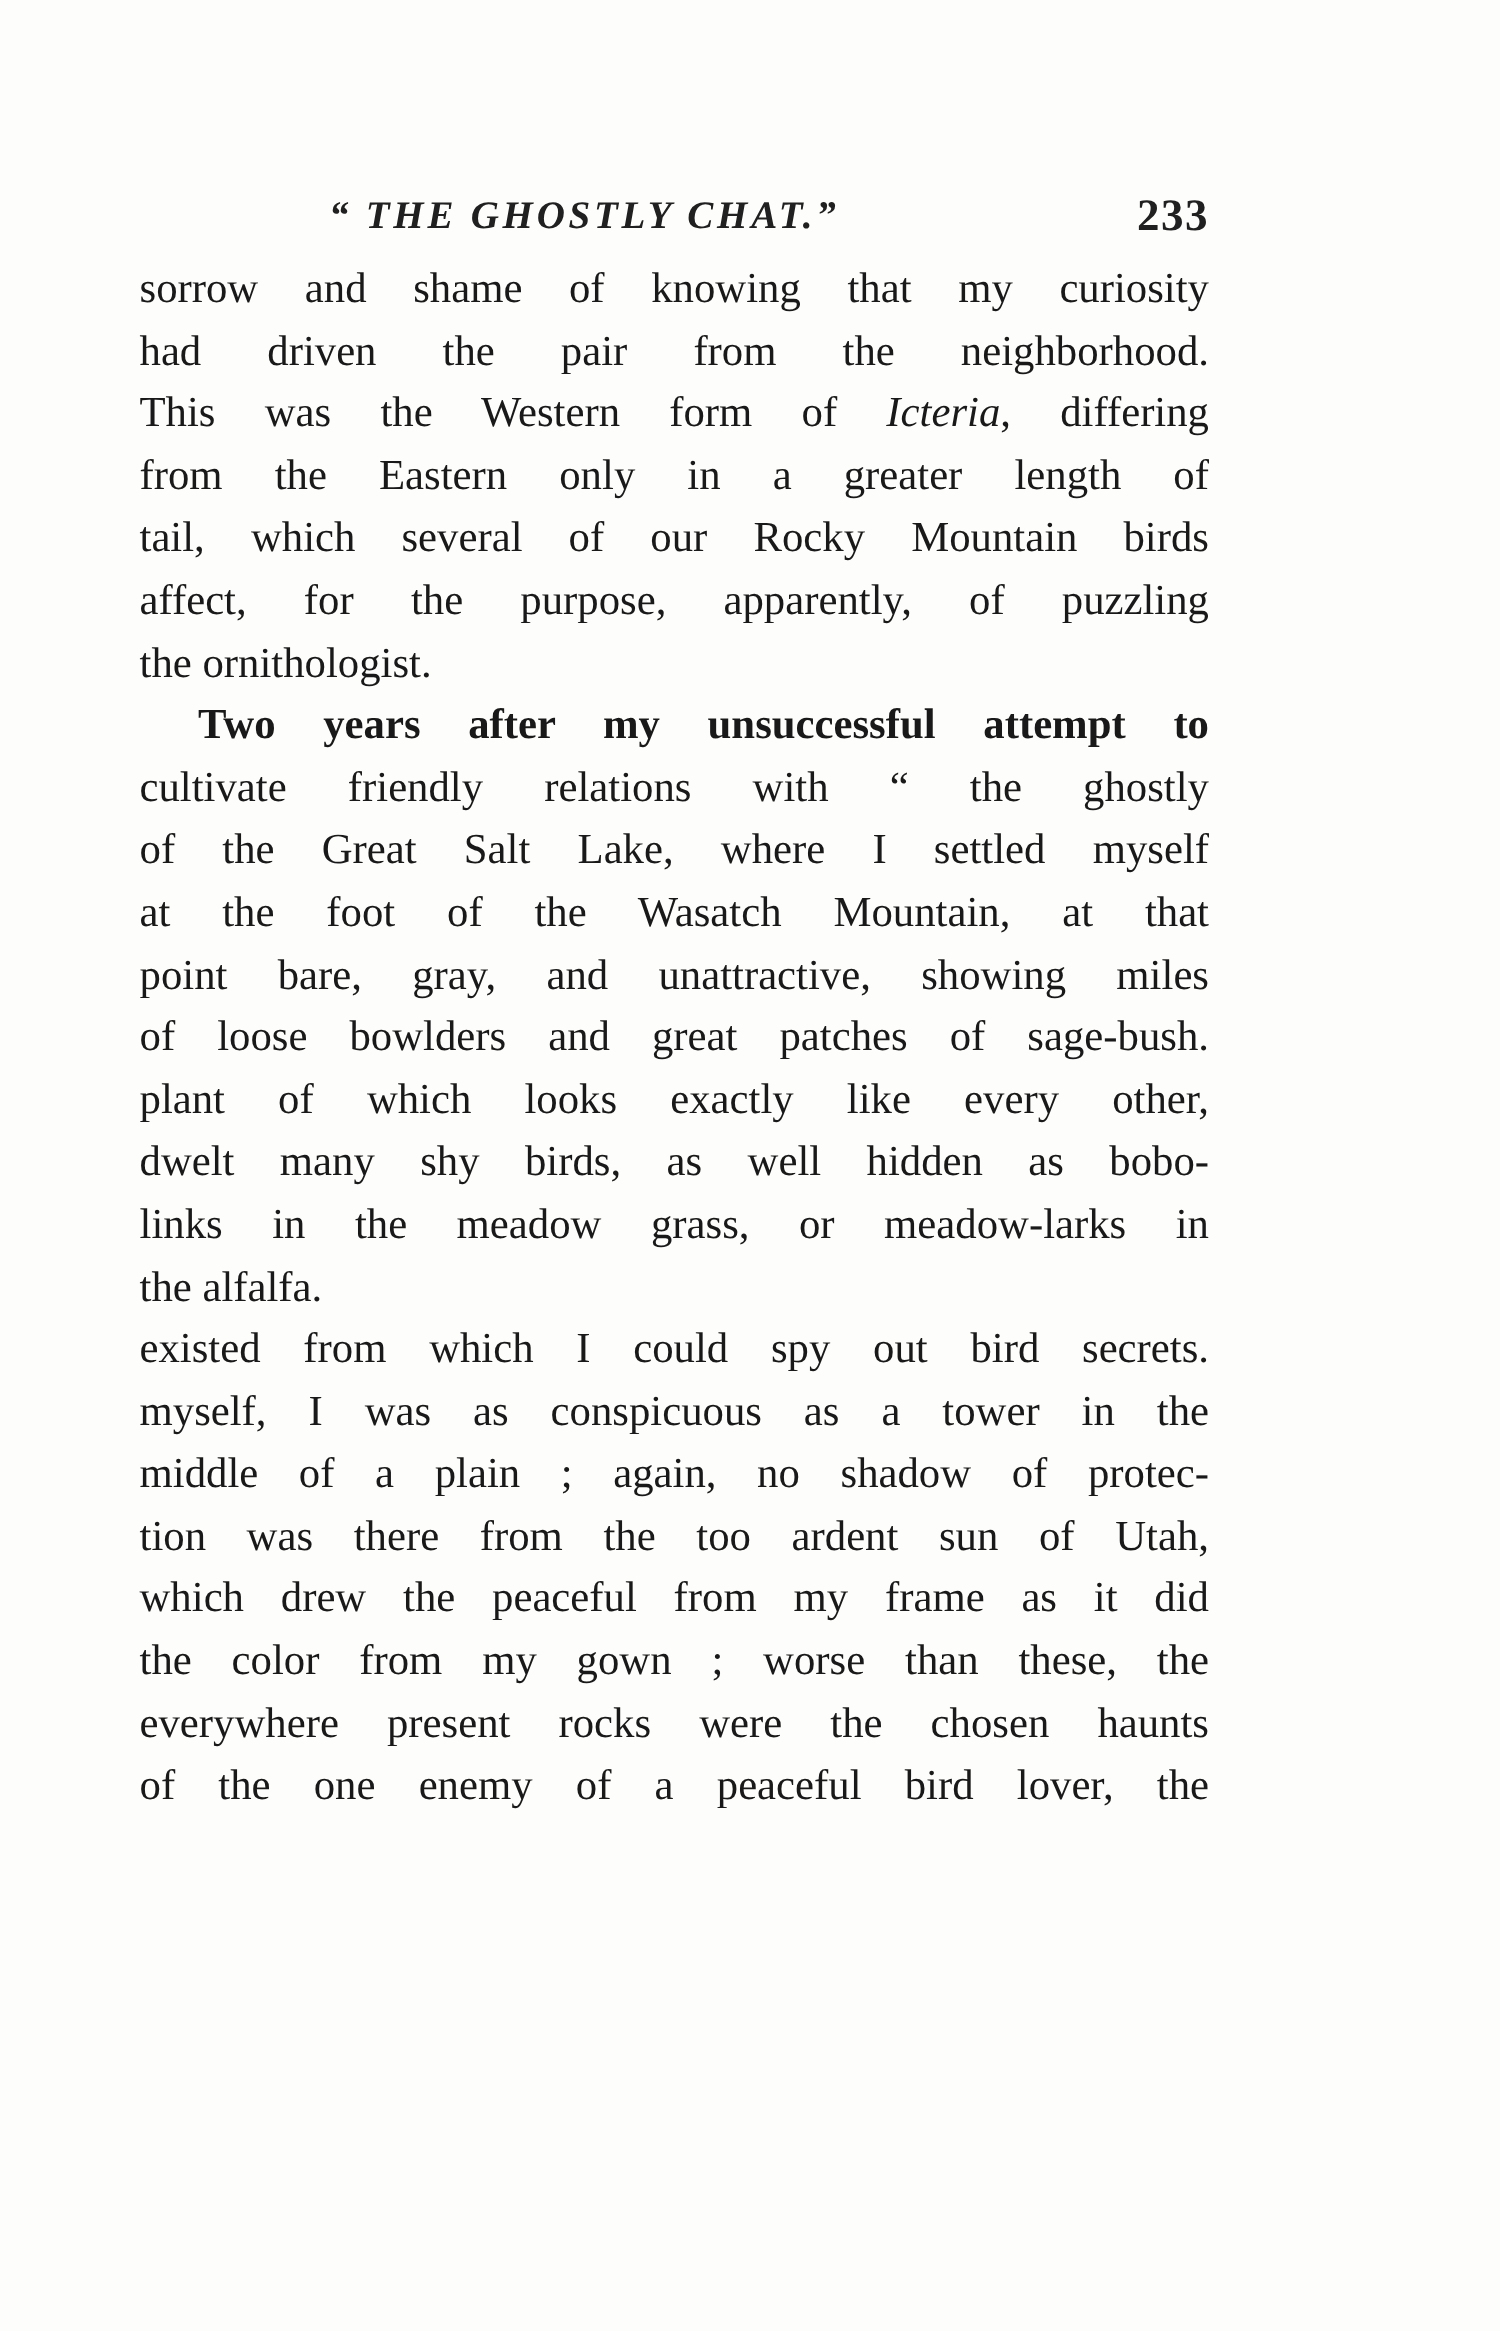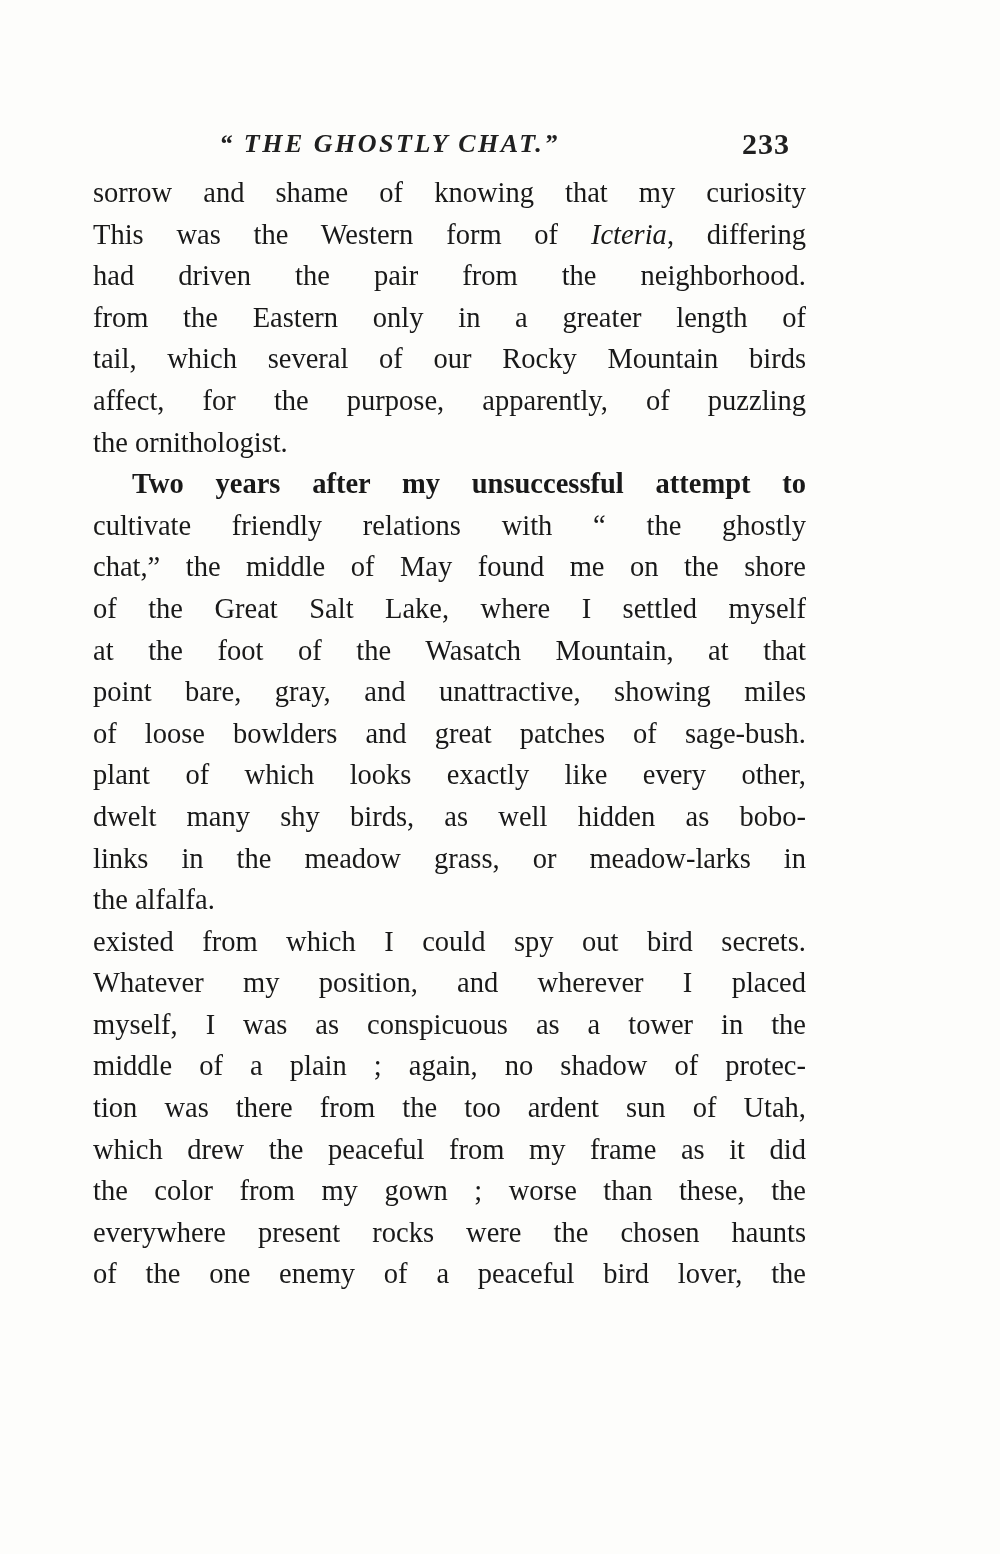--- a/index.html
+++ b/index.html
@@ -33,21 +33,21 @@
     font-weight: bold;
     font-size: 26px;
     letter-spacing: 2.5px;
     color: #202020;
     padding-right: 120px;
     box-sizing: border-box;
   }
   .folio {
     position: absolute;
     top: -2px;
-    right: 16px;
+    right: 0;
     font-size: 30px;
     font-weight: bold;
     letter-spacing: 1px;
     color: #202020;
   }
   .text-block {
     position: absolute;
     top: 172px;
     left: 93px;
     width: 713px;
@@ -75,39 +75,37 @@
 <body>
 
 <div class="page">
   <header class="running-head">
     <span class="running-title">“ THE GHOSTLY CHAT.”</span>
     <span class="folio">233</span>
   </header>
 
   <main class="text-block">
       <div class="line"><span>sorrow and shame of knowing that my curiosity</span></div>
+      <div class="line"><span>had driven the pair from the neighborhood.</span></div>
       <div class="line"><span>This was the Western form of </span><span class="italic">Icteria</span><span>, differing</span></div>
-      <div class="line"><span>had driven the pair from the neighborhood.</span></div>
       <div class="line"><span>from the Eastern only in a greater length of</span></div>
       <div class="line"><span>tail, which several of our Rocky Mountain birds</span></div>
       <div class="line"><span>affect, for the purpose, apparently, of puzzling</span></div>
       <div class="line para-end"><span>the ornithologist.</span></div>
       <div class="line indent"><span>Two years after my unsuccessful attempt to</span></div>
       <div class="line"><span>cultivate friendly relations with “ the ghostly</span></div>
-      <div class="line"><span>chat,” the middle of May found me on the shore</span></div>
       <div class="line"><span>of the Great Salt Lake, where I settled myself</span></div>
       <div class="line"><span>at the foot of the Wasatch Mountain, at that</span></div>
       <div class="line"><span>point bare, gray, and unattractive, showing miles</span></div>
       <div class="line"><span>of loose bowlders and great patches of sage-bush.</span></div>
       <div class="line"><span>plant of which looks exactly like every other,</span></div>
       <div class="line"><span>dwelt many shy birds, as well hidden as bobo-</span></div>
       <div class="line"><span>links in the meadow grass, or meadow-larks in</span></div>
       <div class="line para-end"><span>the alfalfa.</span></div>
       <div class="line"><span>existed from which I could spy out bird secrets.</span></div>
-      <div class="line"><span>Whatever my position, and wherever I placed</span></div>
       <div class="line"><span>myself, I was as conspicuous as a tower in the</span></div>
       <div class="line"><span>middle of a plain ; again, no shadow of protec-</span></div>
       <div class="line"><span>tion was there from the too ardent sun of Utah,</span></div>
       <div class="line"><span>which drew the peaceful from my frame as it did</span></div>
       <div class="line"><span>the color from my gown ; worse than these, the</span></div>
       <div class="line"><span>everywhere present rocks were the chosen haunts</span></div>
       <div class="line"><span>of the one enemy of a peaceful bird lover, the</span></div>
     </main>
 </div>
 

